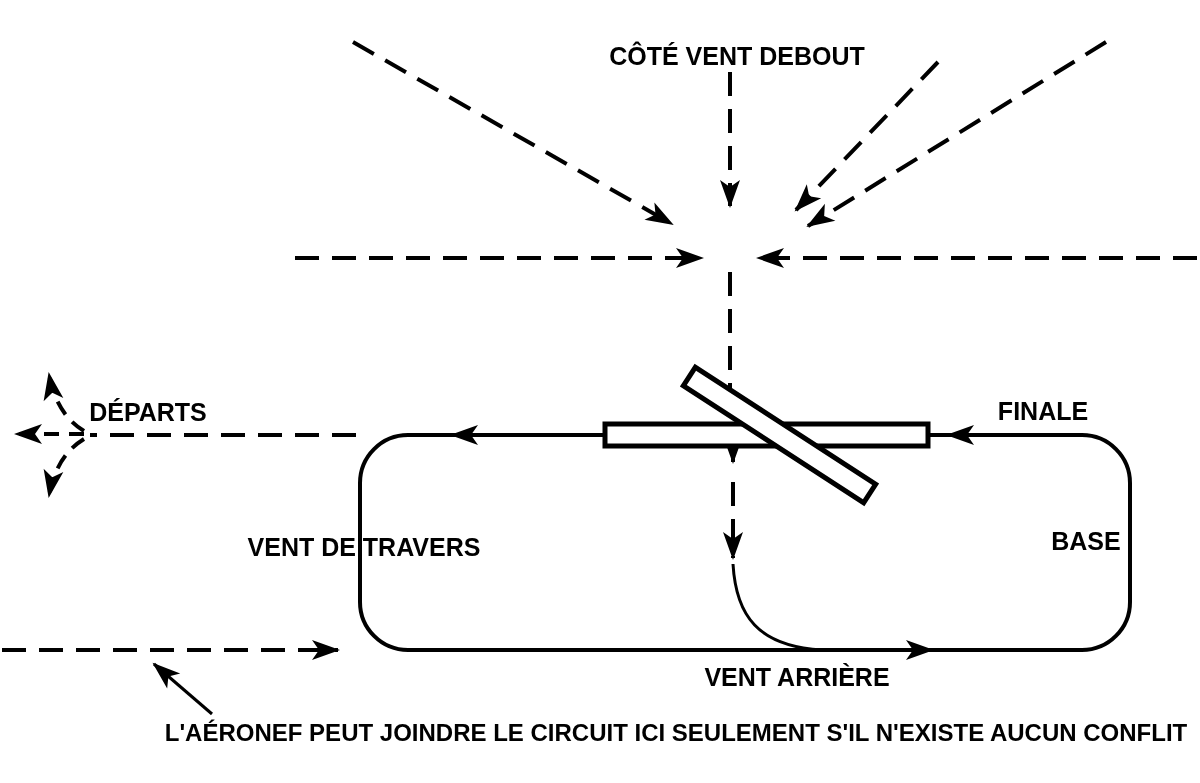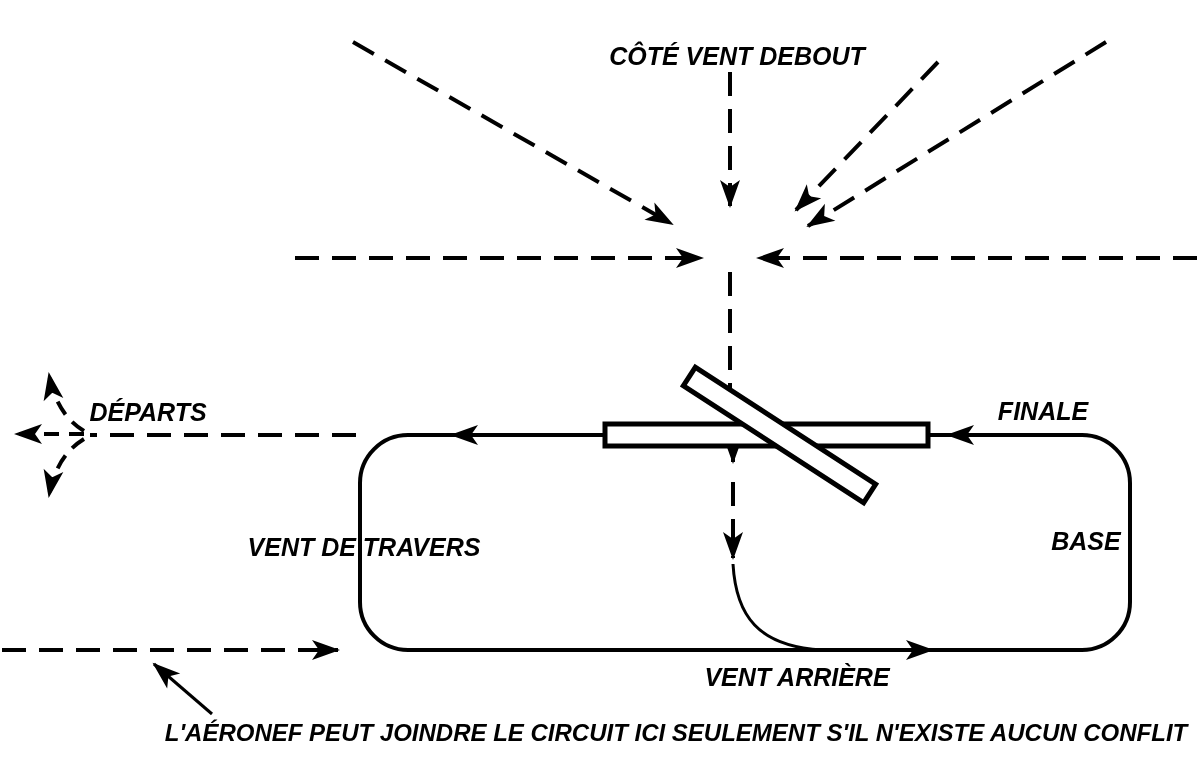--- a/index.html
+++ b/index.html
@@ -6,21 +6,20 @@
     margin: 0;
     padding: 0;
     background: #ffffff;
   }
   .stage {
     position: relative;
     width: 1200px;
     height: 783px;
     background: #ffffff;
     overflow: hidden;
-    font-style: italic;
   }
   svg { display: block; }
   svg text {
     font-family: "Liberation Sans", sans-serif;
     font-weight: bold;
     fill: #000000;
   }
   .dash {
     stroke: #000000;
     stroke-width: 4;

